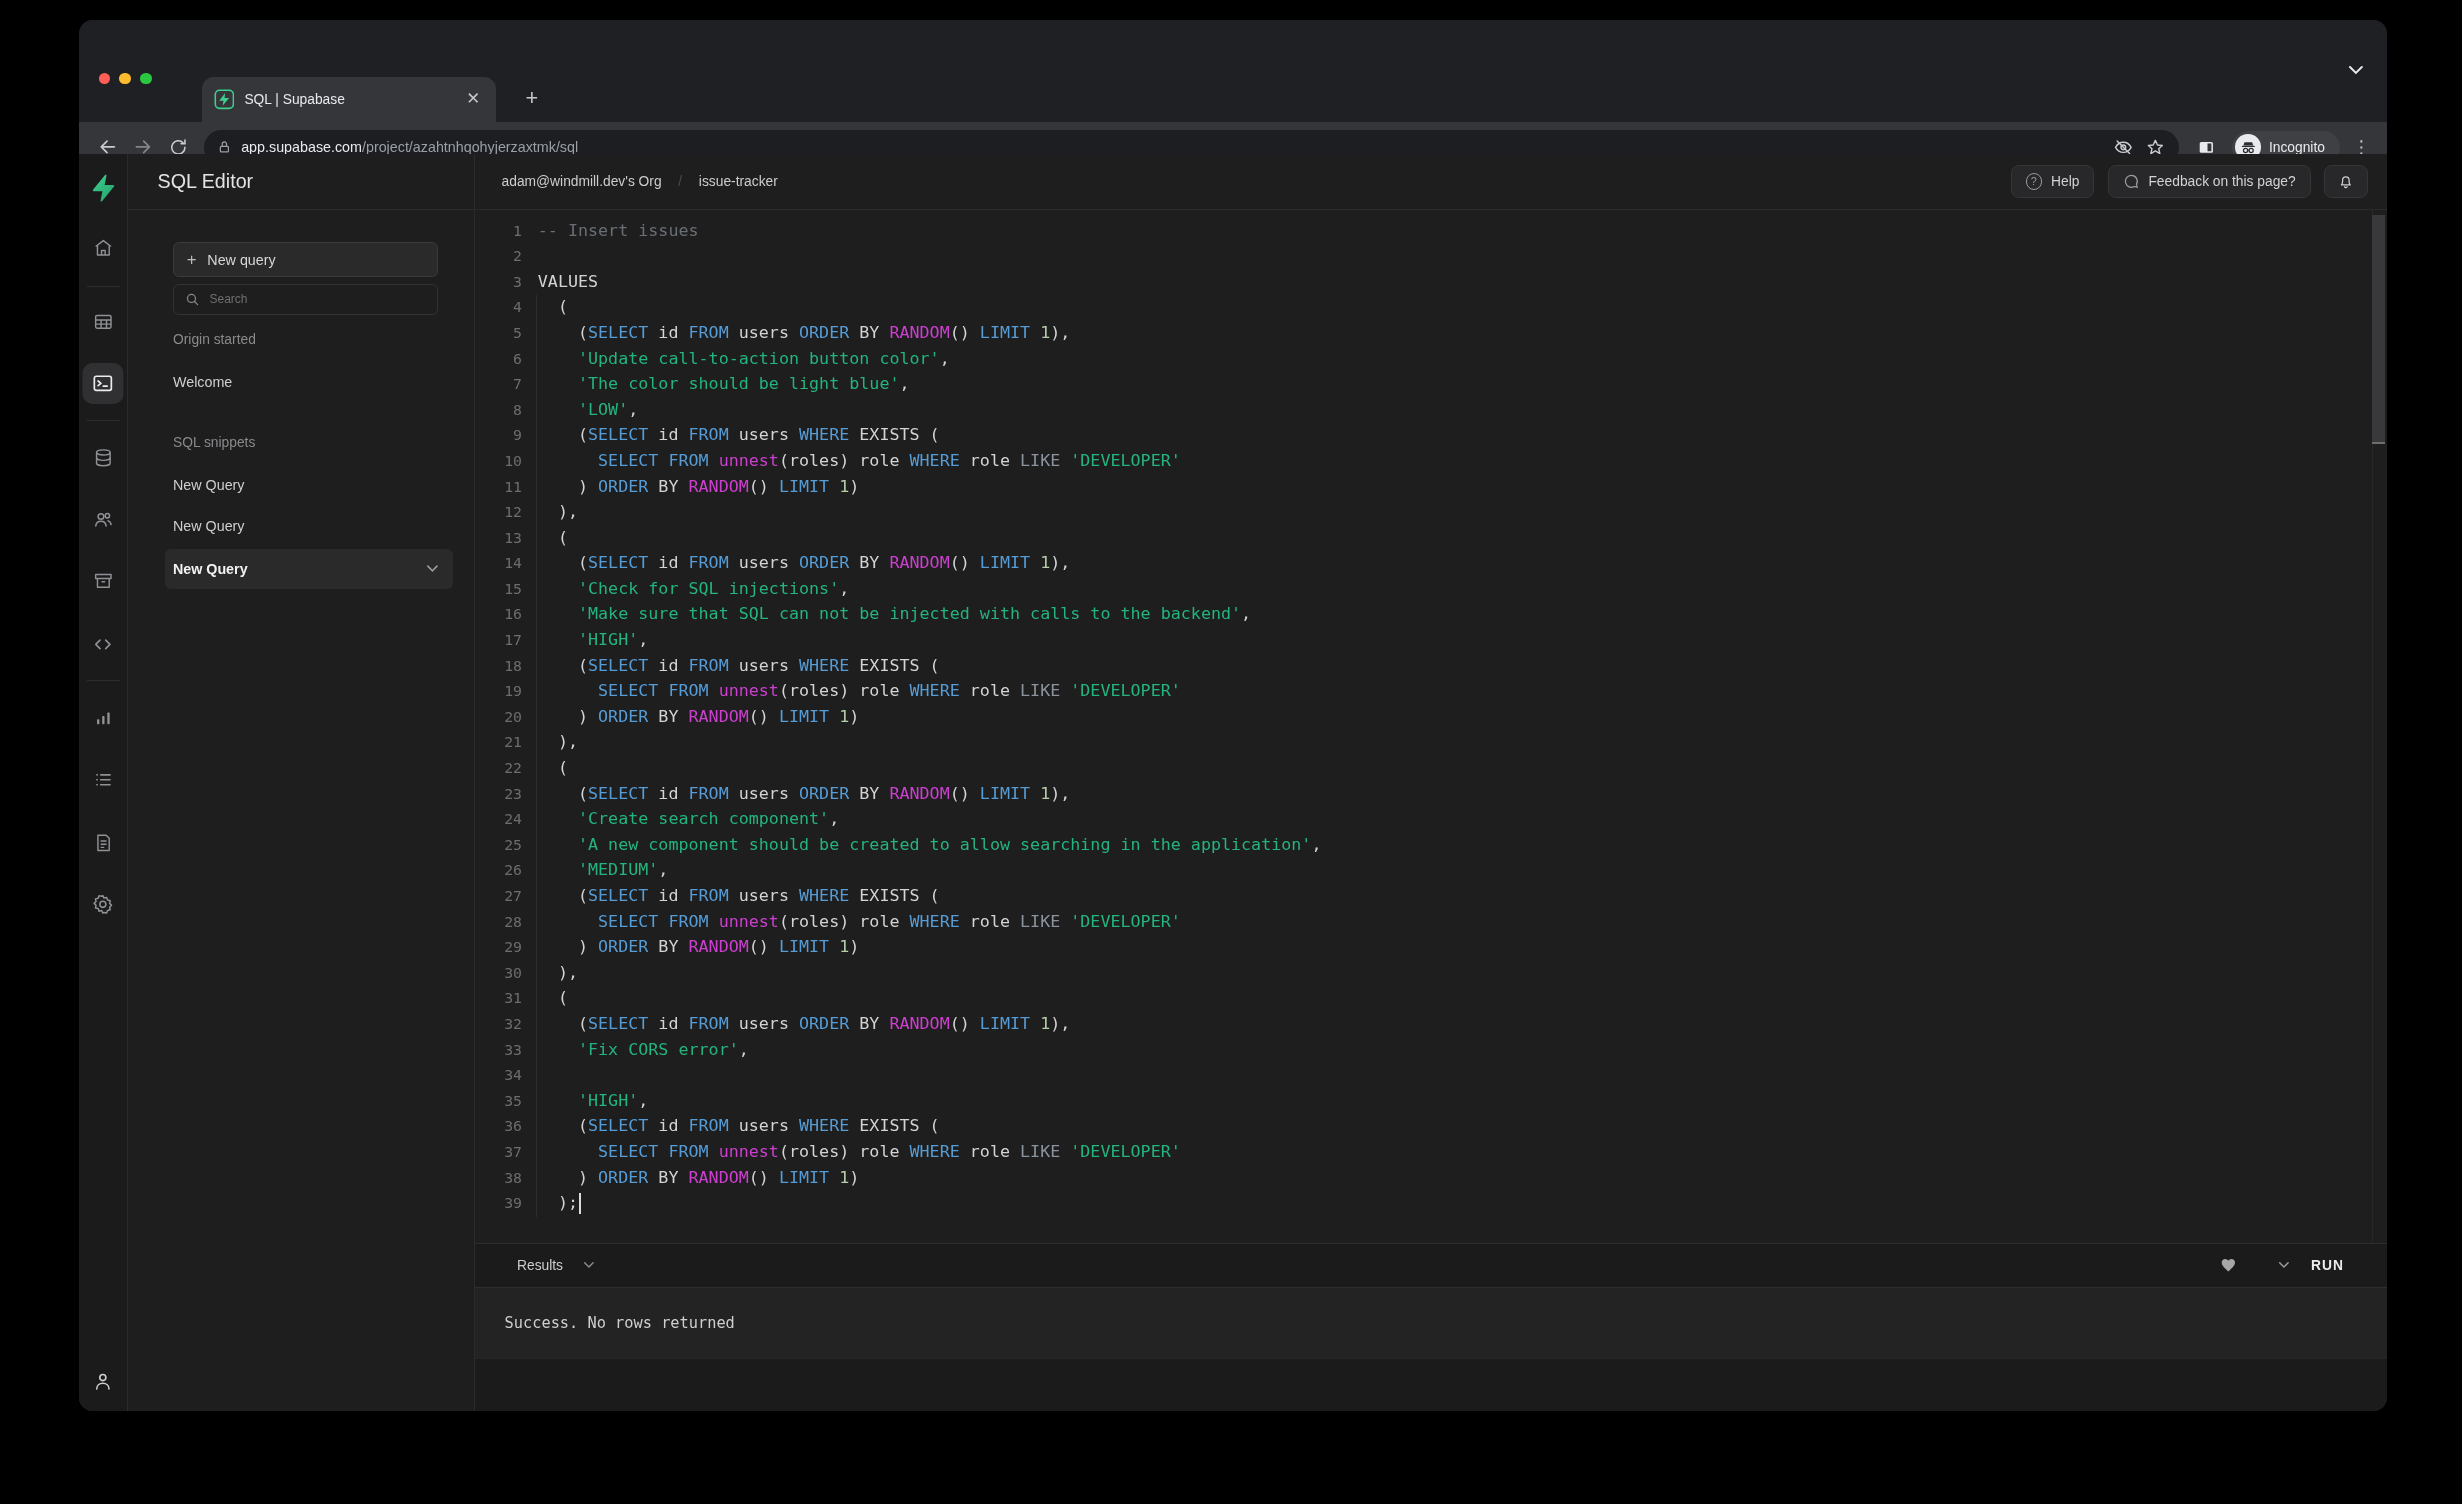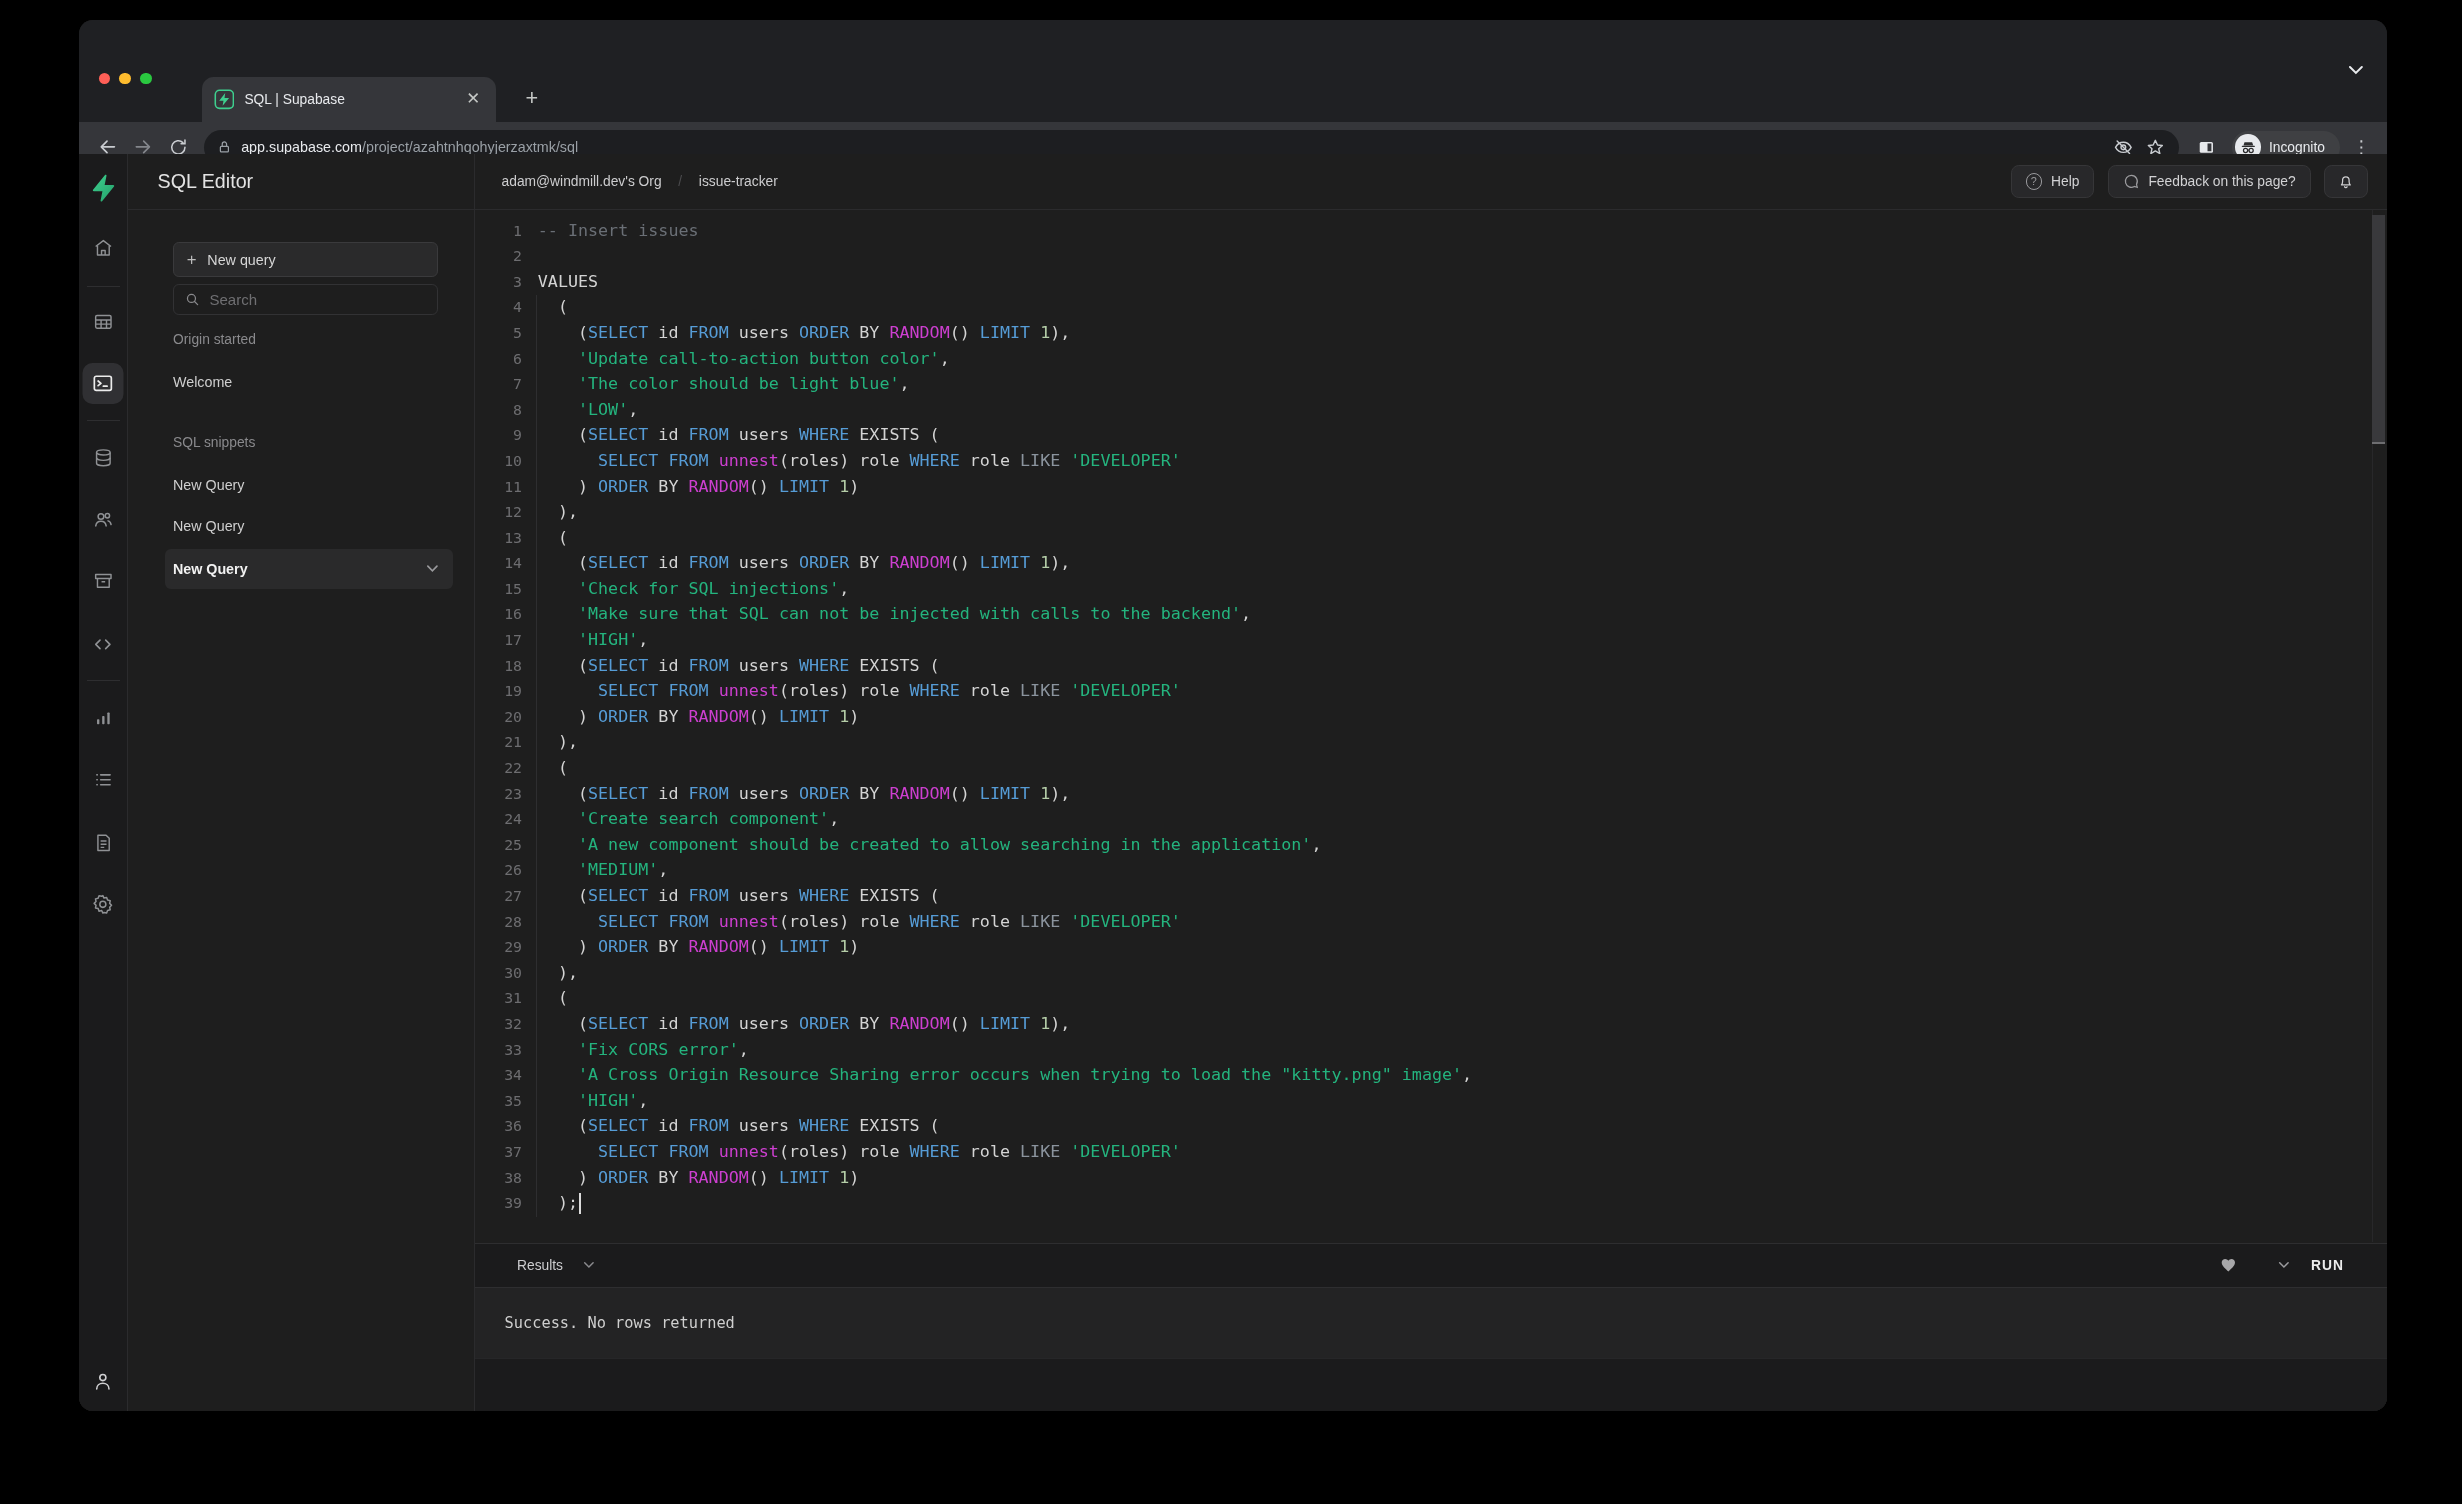--- a/index.html
+++ b/index.html
@@ -48,21 +48,21 @@
   .panel { position:relative; width:347px; background:#1e1e1e; border-right:1px solid #2b2b2d; flex:0 0 auto; }
   .panel-header { height:56px; border-bottom:1px solid #2b2b2d; display:flex; align-items:center; padding-left:29.6px; }
   .panel-title { font-size:19.7px; color:#e3e3e3; }
   .panel-body { position:absolute; top:56px; left:0; right:0; bottom:0; }
   .newquery-btn { position:absolute; top:32.5px; left:45px; width:265px; height:35px; background:#2a2a2b;
     border:1px solid #3a3a3c; border-radius:5.9px; display:flex; align-items:center; padding-left:12.8px;
     gap:10.8px; color:#d6d6d6; font-size:14.3px; }
   .newquery-btn .plus { color:#bdbdbd; font-size:16.7px; }
   .search-box { position:absolute; top:74px; left:45px; width:265px; height:31.5px; border:1px solid #323234;
     border-radius:5.9px; display:flex; align-items:center; padding-left:10.8px; gap:9.9px; background:transparent; }
-  .search-box input { background:transparent; border:none; outline:none; color:#f97316; font-size:15px; width:197px;
+  .search-box input { background:transparent; border:none; outline:none; color:#f97316; font-size:12px; width:197px;
     font-family:"Liberation Sans", sans-serif; }
   .search-box input::placeholder { color:#6f6f72; }
   .sec-label { position:absolute; left:45px; font-size:13.8px; color:#8a8a8d; }
   .panel-item { position:absolute; left:45px; font-size:14.3px; color:#cfcfcf; }
   .active-pill { position:absolute; top:339px; left:37px; width:288px; height:40px; background:#2a2a2b;
     border-radius:5.9px; display:flex; align-items:center; padding:0 13.8px 0 7.9px; }
   .active-pill .label { font-size:14.3px; font-weight:bold; color:#f2f2f2; flex:1; }
   .active-pill .chev { color:#9a9a9d; }
 
   .main { position:relative; flex:1; background:#1e1e1e; min-width:0; }
@@ -486,21 +486,20 @@
             <div class="line">
               <span class="ln">32</span>
               <pre class="code"><span class="tok-p">    (</span><span class="tok-k">SELECT</span><span class="tok-p"> id </span><span class="tok-k">FROM</span><span class="tok-p"> users </span><span class="tok-k">ORDER</span><span class="tok-p"> BY </span><span class="tok-f">RANDOM</span><span class="tok-p">() </span><span class="tok-k">LIMIT</span><span class="tok-p"> </span><span class="tok-n">1</span><span class="tok-p">),</span></pre>
             </div>
             <div class="line">
               <span class="ln">33</span>
               <pre class="code"><span class="tok-p">    </span><span class="tok-s">'Fix CORS error'</span><span class="tok-p">,</span></pre>
             </div>
             <div class="line">
               <span class="ln">34</span>
-              <pre class="code"><span class="tok-p">    </span><span class="tok-s">'A Cross Origin Resource Sharing error occurs when trying to load the "kitty.png" image'</span><span class="tok-p">,</span></pre>
             </div>
             <div class="line">
               <span class="ln">35</span>
               <pre class="code"><span class="tok-p">    </span><span class="tok-s">'HIGH'</span><span class="tok-p">,</span></pre>
             </div>
             <div class="line">
               <span class="ln">36</span>
               <pre class="code"><span class="tok-p">    (</span><span class="tok-k">SELECT</span><span class="tok-p"> id </span><span class="tok-k">FROM</span><span class="tok-p"> users </span><span class="tok-k">WHERE</span><span class="tok-p"> EXISTS (</span></pre>
             </div>
             <div class="line">

